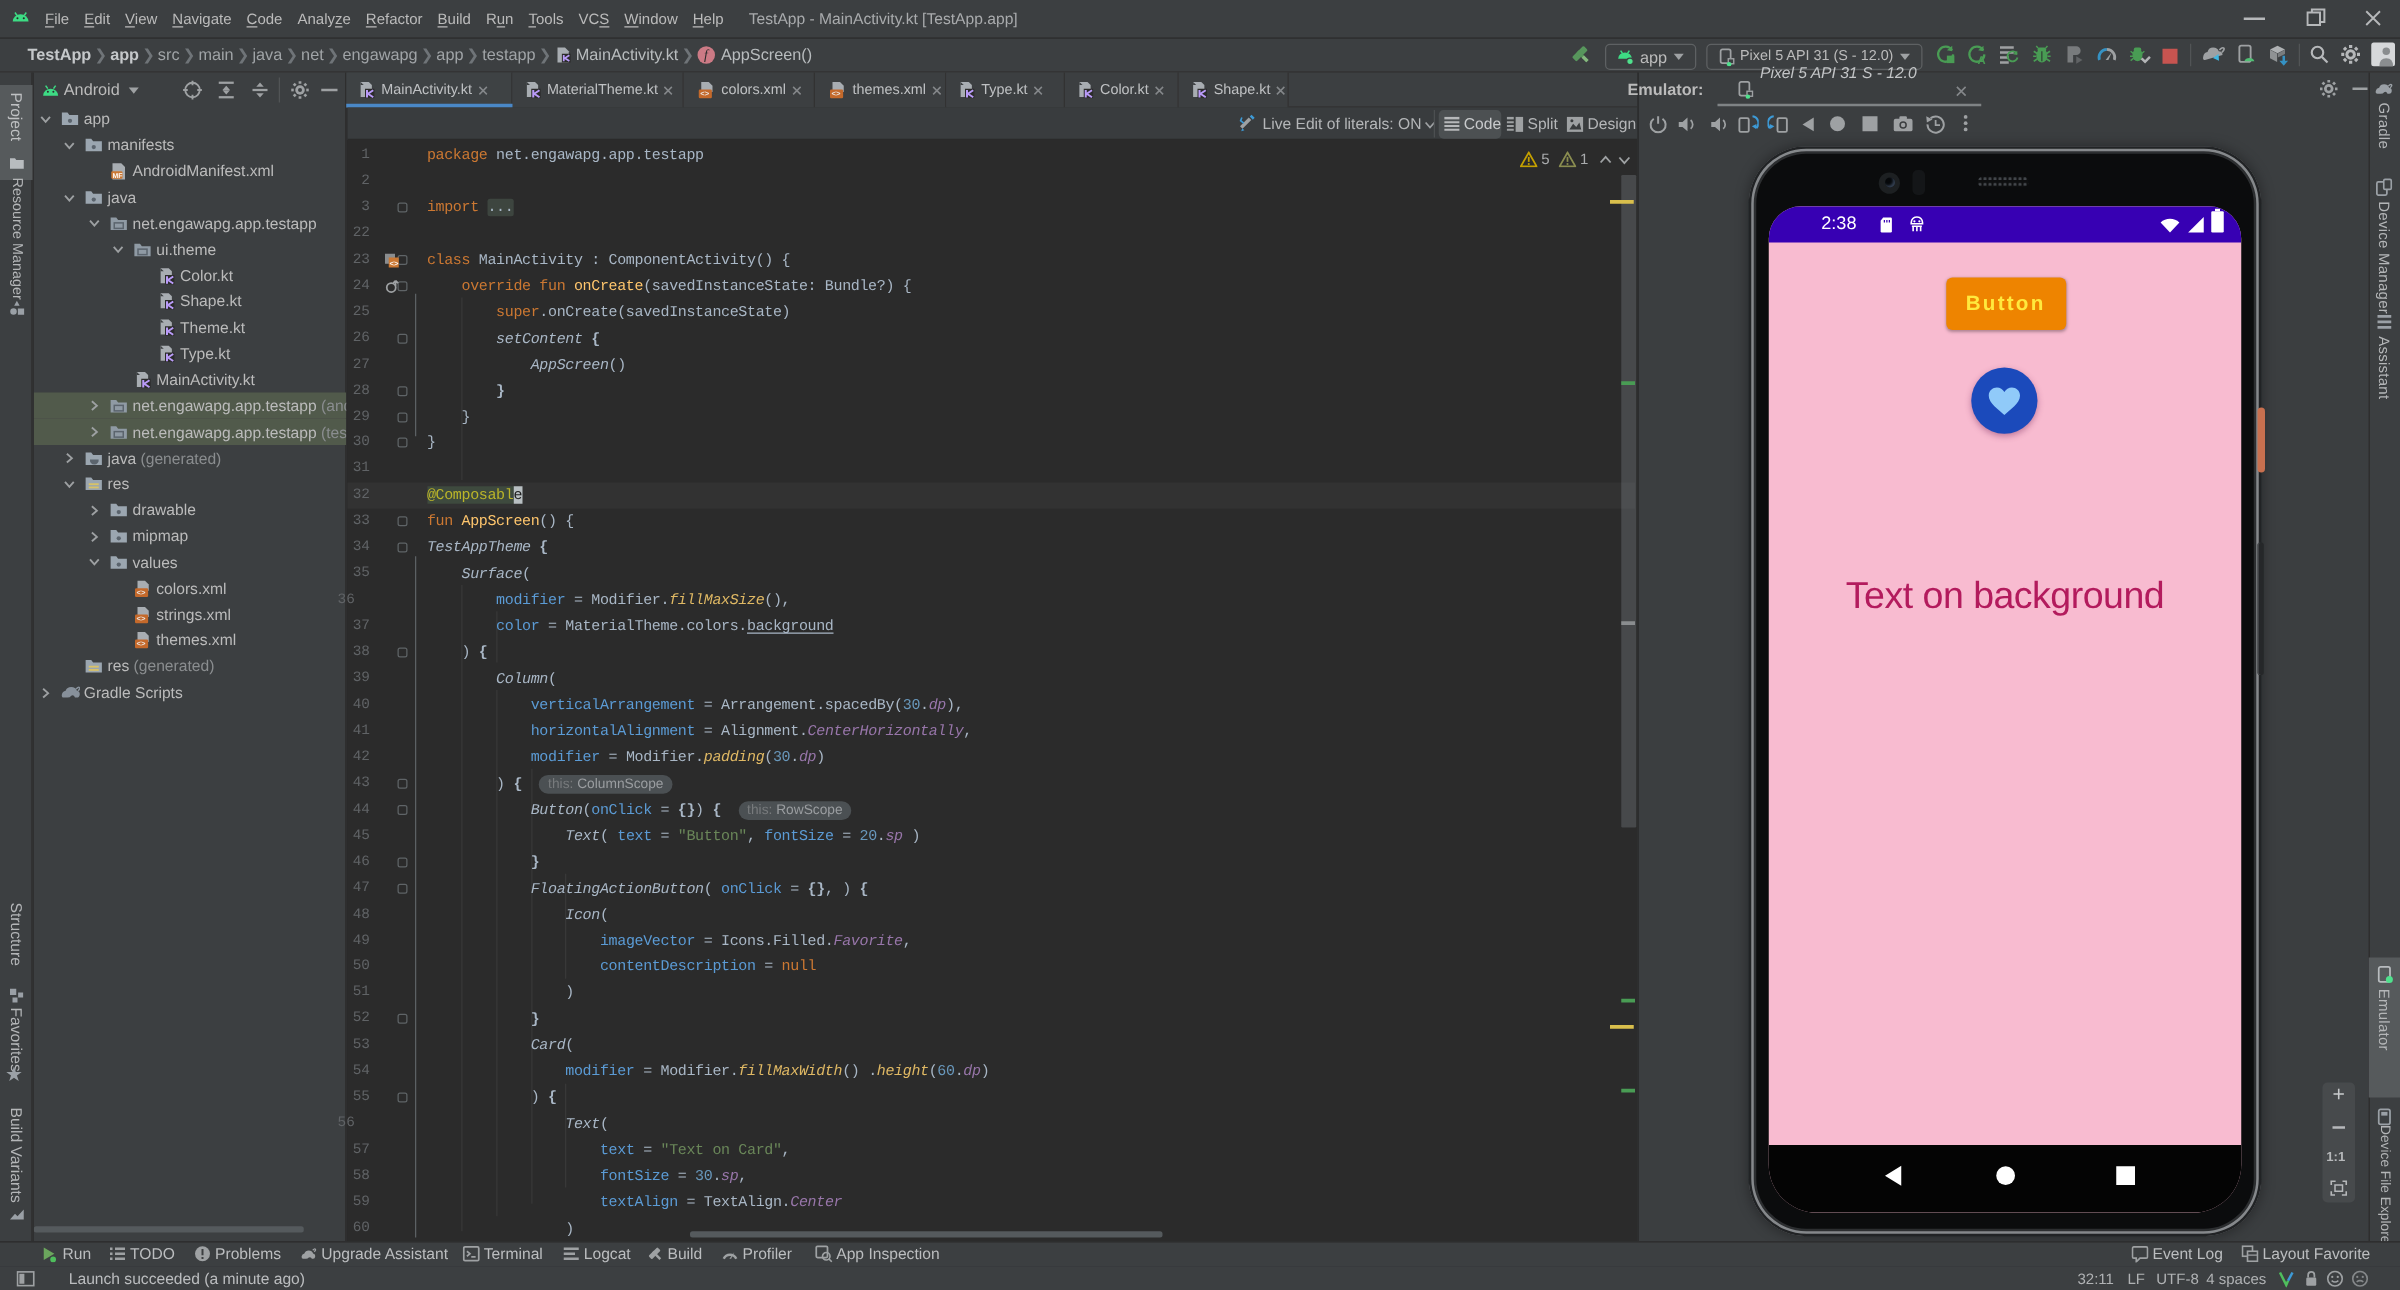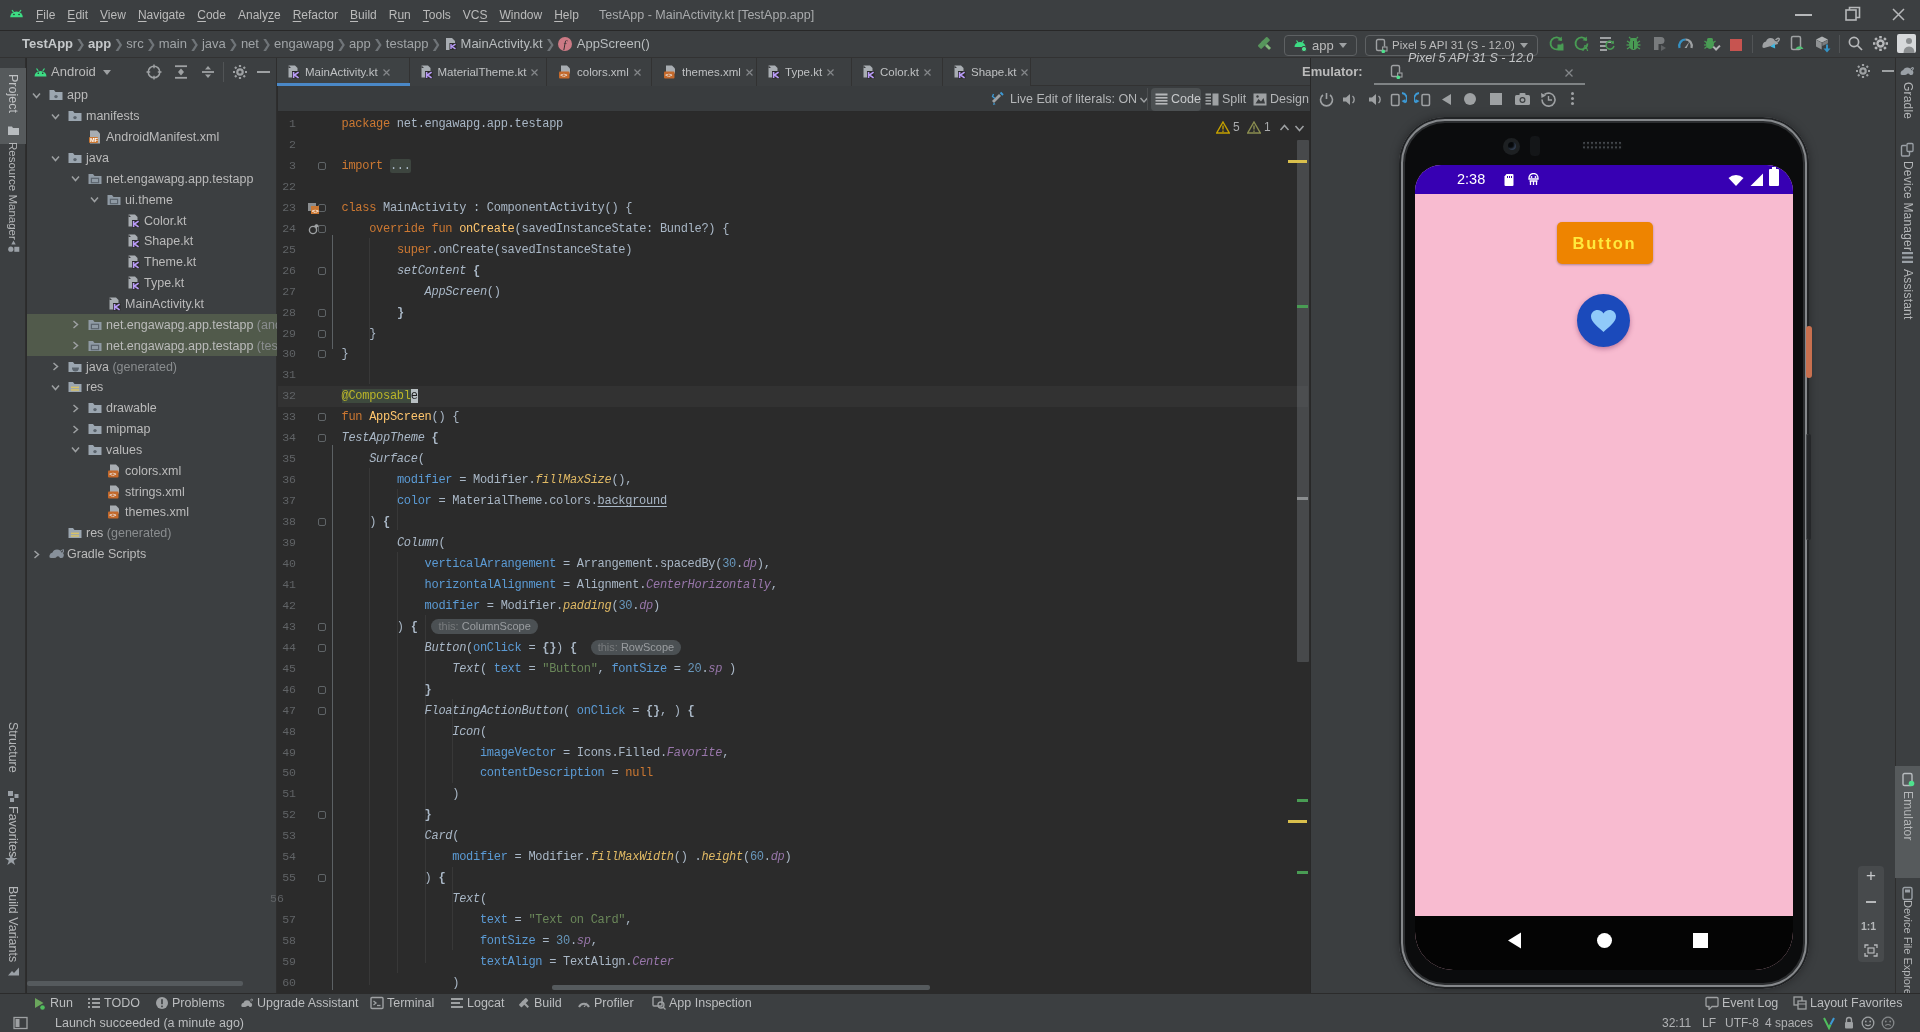--- a/index.html
+++ b/index.html
@@ -732,21 +732,21 @@
 <div class="abs mono" style="left:270px;top:386.35px;width:26px;height:20.95px;line-height:20.95px;font-size:11.5px;color:#606366;text-align:right;">32</div>
 <div class="abs code" style="left:341.5px;top:386.35px;height:20.95px;line-height:20.95px;"><span style="background:#3e4a3e;"><span class="ann">@Composabl</span></span><span style="background:#b8bfc2;color:#1f1f1f;">e</span></div>
 <div class="abs mono" style="left:270px;top:407.30px;width:26px;height:20.95px;line-height:20.95px;font-size:11.5px;color:#606366;text-align:right;">33</div>
 <div class="abs" style="left:318px;top:413.30px;width:8px;height:8px;border:1px solid #5f6467;border-radius:2px;background:#2b2b2b;"></div>
 <div class="abs code" style="left:341.5px;top:407.30px;height:20.95px;line-height:20.95px;"><span class="k">fun</span> <span class="fn">AppScreen</span>() {</div>
 <div class="abs mono" style="left:270px;top:428.25px;width:26px;height:20.95px;line-height:20.95px;font-size:11.5px;color:#606366;text-align:right;">34</div>
 <div class="abs" style="left:318px;top:434.25px;width:8px;height:8px;border:1px solid #5f6467;border-radius:2px;background:#2b2b2b;"></div>
 <div class="abs code" style="left:341.5px;top:428.25px;height:20.95px;line-height:20.95px;"><span class="it">TestAppTheme</span> <b>{</b></div>
 <div class="abs mono" style="left:270px;top:449.20px;width:26px;height:20.95px;line-height:20.95px;font-size:11.5px;color:#606366;text-align:right;">35</div>
 <div class="abs code" style="left:341.5px;top:449.20px;height:20.95px;line-height:20.95px;">    <span class="it">Surface</span>(</div>
-<div class="abs mono" style="left:270px;top:470.15px;width:26px;height:20.95px;line-height:20.95px;font-size:11.5px;color:#606366;text-align:right;">36</div>
+<div class="abs mono" style="left:270px;top:470.15px;width:26px;height:20.95px;line-height:20.95px;font-size:11.5px;color:#606366;text-align:left;">36</div>
 <div class="abs code" style="left:341.5px;top:470.15px;height:20.95px;line-height:20.95px;">        <span class="np">modifier</span> = Modifier.<span class="efn">fillMaxSize</span>(),</div>
 <div class="abs mono" style="left:270px;top:491.10px;width:26px;height:20.95px;line-height:20.95px;font-size:11.5px;color:#606366;text-align:right;">37</div>
 <div class="abs code" style="left:341.5px;top:491.10px;height:20.95px;line-height:20.95px;">        <span class="np">color</span> = MaterialTheme.colors.<span style="text-decoration:underline;text-underline-offset:2px;">background</span></div>
 <div class="abs mono" style="left:270px;top:512.05px;width:26px;height:20.95px;line-height:20.95px;font-size:11.5px;color:#606366;text-align:right;">38</div>
 <div class="abs" style="left:318px;top:518.05px;width:8px;height:8px;border:1px solid #5f6467;border-radius:2px;background:#2b2b2b;"></div>
 <div class="abs code" style="left:341.5px;top:512.05px;height:20.95px;line-height:20.95px;">    ) <b>{</b></div>
 <div class="abs mono" style="left:270px;top:533.00px;width:26px;height:20.95px;line-height:20.95px;font-size:11.5px;color:#606366;text-align:right;">39</div>
 <div class="abs code" style="left:341.5px;top:533.00px;height:20.95px;line-height:20.95px;">        <span class="it">Column</span>(</div>
 <div class="abs mono" style="left:270px;top:553.95px;width:26px;height:20.95px;line-height:20.95px;font-size:11.5px;color:#606366;text-align:right;">40</div>
 <div class="abs code" style="left:341.5px;top:553.95px;height:20.95px;line-height:20.95px;">            <span class="np">verticalArrangement</span> = Arrangement.spacedBy(<span class="num">30</span>.<span class="prop">dp</span>),</div>
@@ -912,20 +912,21 @@
     </svg>
   <div class="abs" style="left:357px;top:1.5px;width:4px;height:2px;background:#fff;"></div>
   <div class="abs" style="left:354px;top:3.5px;width:10px;height:17px;background:#fff;border-radius:1px;"></div>
   <div class="abs" style="left:141.5px;top:57px;width:96px;height:42px;border-radius:5px;background:#ee8400;box-shadow:0 1px 2.5px rgba(0,0,0,0.3);display:flex;align-items:center;justify-content:center;">
       <span style="color:#ffe93d;font-size:16.5px;letter-spacing:1.8px;font-family:'Liberation Sans',sans-serif;font-weight:bold;">Button</span>
     </div>
   <div class="abs" style="left:162px;top:128.5px;width:53px;height:53px;border-radius:50%;background:#1b4abb;box-shadow:0 2px 5px rgba(120,40,90,0.45);"></div>
   <svg class="ic" style="left:175px;top:143.5px;" width="27" height="24" viewBox="0 0 27 24">
       <path d="M13.5 23 C9 18.5 1 13.5 1 7.5 C1 3.4 4.2 1 7.5 1 C10 1 12.3 2.4 13.5 4.6 C14.7 2.4 17 1 19.5 1 C22.8 1 26 3.4 26 7.5 C26 13.5 18 18.5 13.5 23 Z" fill="#90caf9"></path>
     </svg>
+  <div class="abs" style="left:0px;top:295px;width:378px;text-align:center;"><span style="color:#b31b5d;font-size:30px;letter-spacing:-0.4px;font-family:'Liberation Sans',sans-serif;">Text on background</span></div>
   <div class="abs" style="left:0;top:751px;width:378px;height:54px;background:#040404;"></div>
   <svg class="ic" style="left:91px;top:766px;" width="17" height="19" viewBox="0 0 17 19">
       <path d="M15 1.5 V17.5 L2 9.5 Z" fill="#fff"></path>
     </svg>
   <div class="abs" style="left:182px;top:768px;width:15px;height:15px;border-radius:50%;background:#fff;"></div>
   <div class="abs" style="left:278px;top:768px;width:15px;height:15px;background:#fff;"></div>
 </div>
 <div class="abs" style="left:1858px;top:866px;width:26px;height:96px;border-radius:4px;background:#474a4c;"></div>
 <div class="abs" style="left:1863px;top:868px;width:16px;height:16px;color:#c7c9cb;font-size:17px;text-align:center;line-height:16px;font-family:'Liberation Sans',sans-serif;">+</div>
 <div class="abs" style="left:1866px;top:901px;width:10px;height:2px;background:#b6b8ba;"></div>
@@ -1037,21 +1038,21 @@
 <div class="abs ui" style="left:669px;top:996px;font-size:12.5px;color:#bbbdbf;">App Inspection</div>
 <svg class="ic" style="left:1705px;top:996px;" width="14" height="14" viewBox="0 0 14 14">
     <path d="M2 1.5 h10 a1 1 0 0 1 1 1 v7 a1 1 0 0 1 -1 1 h-5 l-3 3 v-3 h-2 a1 1 0 0 1 -1 -1 v-7 a1 1 0 0 1 1-1 z" fill="none" stroke="#9ea1a3" stroke-width="1.3"></path>
   </svg>
 <div class="abs ui" style="left:1722px;top:996px;font-size:12.5px;color:#bbbdbf;">Event Log</div>
 <svg class="ic" style="left:1793px;top:996px;" width="14" height="14" viewBox="0 0 14 14">
     <rect x="1" y="1" width="8" height="8" fill="none" stroke="#9ea1a3" stroke-width="1.3"></rect>
     <rect x="5" y="5" width="8" height="8" fill="#3c3f41" stroke="#9ea1a3" stroke-width="1.3"></rect>
     <line x1="5" y1="8" x2="13" y2="8" stroke="#9ea1a3" stroke-width="1"></line>
   </svg>
-<div class="abs ui" style="left:1810px;top:996px;font-size:12.5px;color:#bbbdbf;">Layout Favorites</div>
+<div class="abs ui" style="left:1810px;top:996px;font-size:12.5px;color:#bbbdbf;">Layout Favorite</div>
 
 <div class="abs" style="left:0;top:1013px;width:1920px;height:19px;background:#3c3f41;"></div>
 <svg class="ic" style="left:13px;top:1016px;" width="15" height="14" viewBox="0 0 15 14">
     <rect x="1" y="1.5" width="13" height="11" fill="none" stroke="#9ea1a3" stroke-width="1.3"></rect>
     <rect x="2.5" y="3" width="4" height="8" fill="#9ea1a3"></rect>
   </svg>
 <div class="abs ui" style="left:55px;top:1016px;font-size:12.5px;color:#bbbdbf;">Launch succeeded (a minute ago)</div>
 <div class="abs ui" style="left:1662px;top:1016px;font-size:12px;color:#b0b2b4;">32:11</div>
 <div class="abs ui" style="left:1702px;top:1016px;font-size:12px;color:#b0b2b4;">LF</div>
 <div class="abs ui" style="left:1725px;top:1016px;font-size:12px;color:#b0b2b4;">UTF-8</div>

